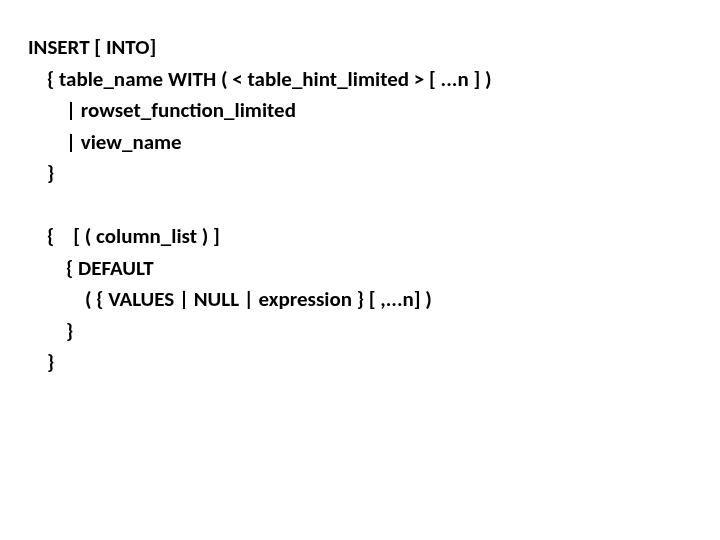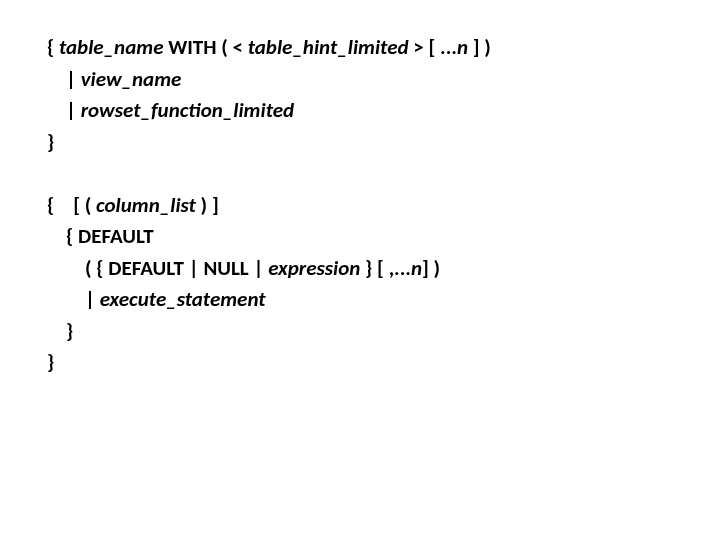--- a/index.html
+++ b/index.html
@@ -14,31 +14,30 @@
       font-weight: bold;
       box-sizing: border-box;
       padding-top: 32px;
       padding-left: 28px;
       line-height: 1.5;
     }
     .line {
       white-space: pre;
     }
     .italic {
-      font-style: italic;
     }
   </style>
 </head>
 <body>
 
 <div>
+  <div class="line"><span>INSERT [ INTO]</span></div>
   <div class="line"><span>    { </span><span class="italic">table_name</span><span> WITH ( &lt; </span><span class="italic">table_hint_limited</span><span> &gt; [ ...</span><span class="italic">n</span><span> ] )</span></div>
+  <div class="line"><span>        | </span><span class="italic">rowset_function_limited</span></div>
   <div class="line"><span>        | </span><span class="italic">view_name</span></div>
-  <div class="line"><span>        | </span><span class="italic">rowset_function_limited</span></div>
   <div class="line"><span>    }</span></div>
   <div class="line"><span> </span></div>
   <div class="line"><span>    {    [ ( </span><span class="italic">column_list</span><span> ) ]</span></div>
   <div class="line"><span>        { DEFAULT</span></div>
-  <div class="line"><span>            ( { DEFAULT | NULL | </span><span class="italic">expression</span><span> } [ ,...</span><span class="italic">n</span><span>] )</span></div>
-  <div class="line"><span>            | </span><span class="italic">execute_statement</span></div>
+  <div class="line"><span>            ( { VALUES | NULL | </span><span class="italic">expression</span><span> } [ ,...</span><span class="italic">n</span><span>] )</span></div>
   <div class="line"><span>        }</span></div>
   <div class="line"><span>    }</span></div>
 </div>
 
 </body></html>

